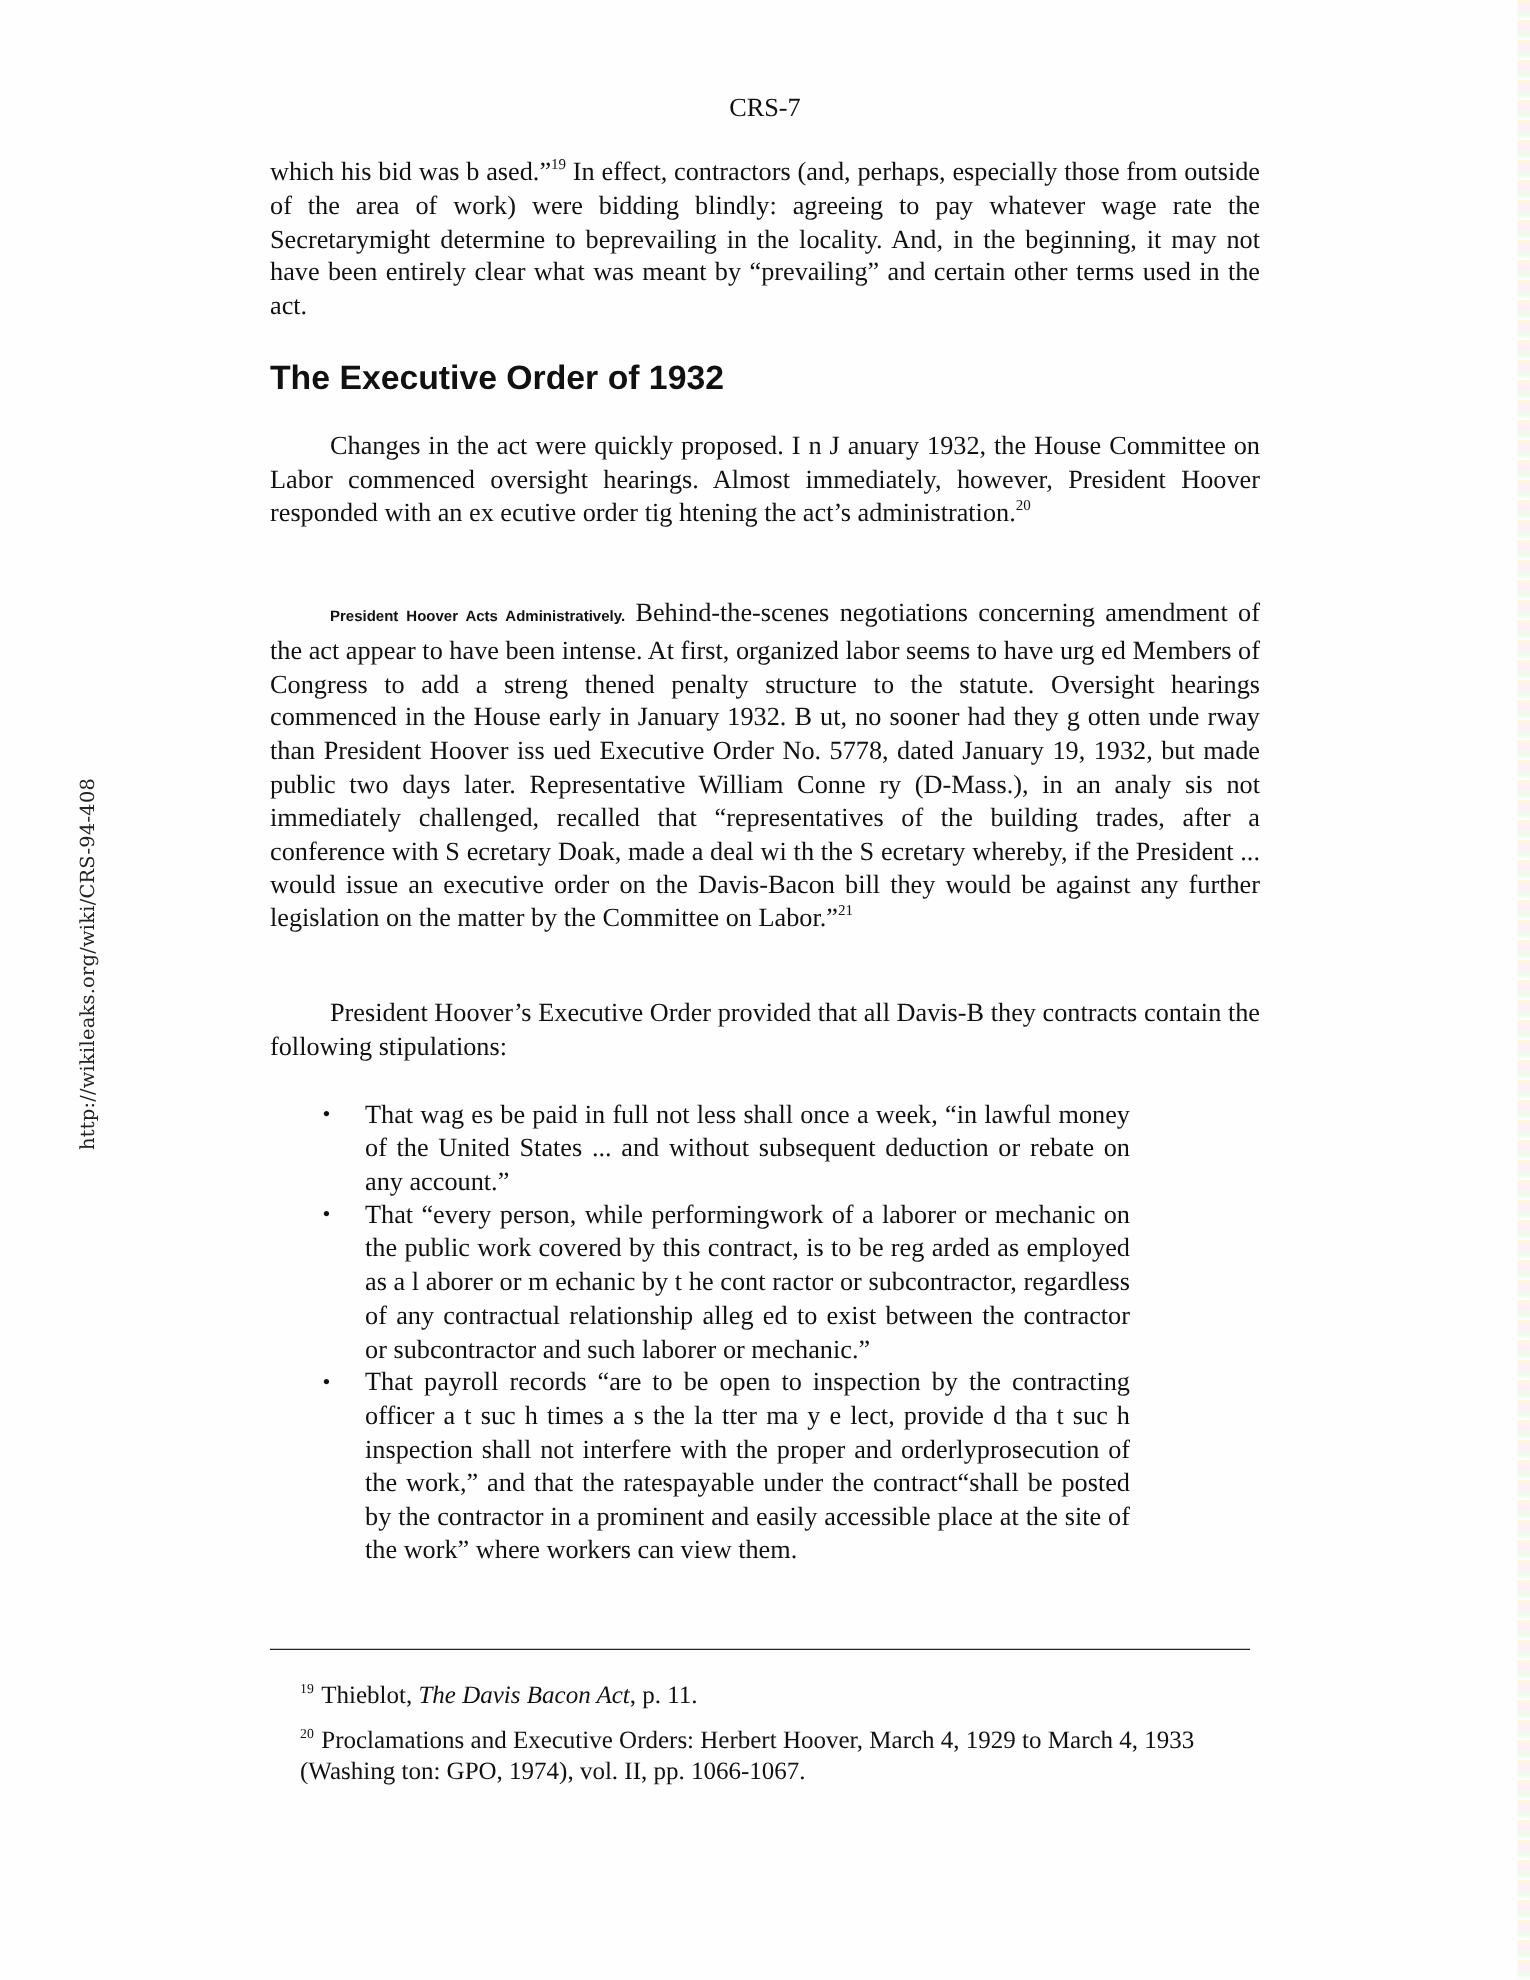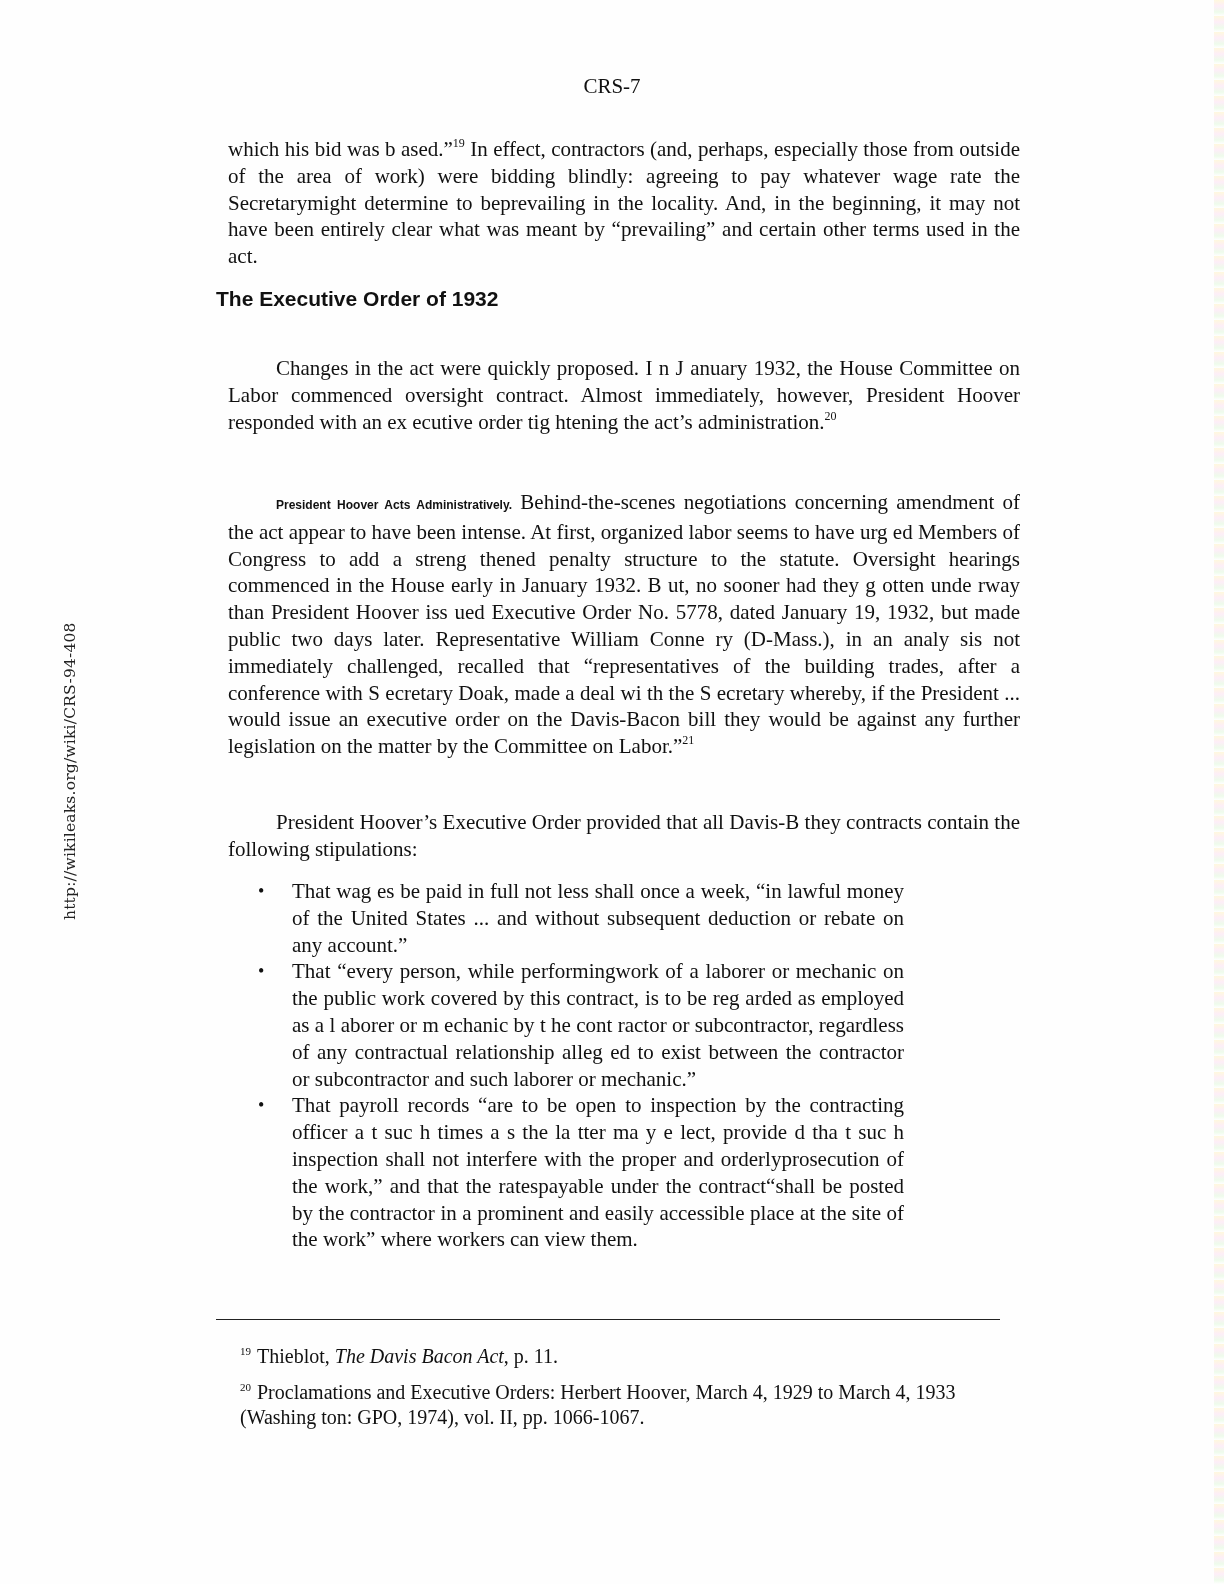--- a/index.html
+++ b/index.html
@@ -14,25 +14,25 @@
     }
     .side-url {
       position: absolute; left: 61px; top: 920px; transform-origin: 0 0; transform: rotate(-90deg);
       font-family: "DejaVu Serif", serif; font-size: 15.5px; color: #222; white-space: nowrap; letter-spacing: 0.2px;
     }
     .page-num {
       position: absolute; top: 74px; left: 0; width: 1224px; text-align: center;
       font-size: 21px;
     }
     .content { position: absolute; left: 216px; width: 792px; top: 124px; }
-    p.body { margin: 12px; font-size: 21px; line-height: 26.8px; text-align: justify; }
+    p.body { margin: 0; font-size: 21px; line-height: 26.8px; text-align: justify; }
     p.indent { text-indent: 48px; }
     sup { font-size: 12px; vertical-align: 9px; line-height: 0; }
     h2.section {
-      font-family: "Liberation Sans", "DejaVu Sans", sans-serif; font-weight: bold; font-size: 21px;
+      font-family: "Liberation Sans", "DejaVu Sans", sans-serif; font-weight: bold; font-size: 27px;
       margin: 0; position: absolute; top: 163px; left: 0;
     }
     .runin { font-family: "Liberation Sans", "DejaVu Sans", sans-serif; font-weight: bold; font-size: 12px; }
     .p1 { position: absolute; top: 0; left: 0; width: 792px; }
     .p2 { position: absolute; top: 219px; left: 0; width: 792px; }
     .p3 { position: absolute; top: 353px; left: 0; width: 792px; }
     .p4 { position: absolute; top: 673px; left: 0; width: 792px; }
     ul.stips { position: absolute; top: 754px; left: 48px; width: 640px; margin: 0; padding: 0; list-style: none; }
     ul.stips li { position: relative; padding-left: 28px; font-size: 21px; line-height: 26.8px; text-align: justify; }
     ul.stips li .bullet { position: absolute; left: -6px; top: 0; font-size: 18px; }
@@ -50,21 +50,21 @@
 <div class="side-url">http://wikileaks.org/wiki/CRS-94-408</div>
 
 <div class="page-num">CRS-7</div>
 
 <div class="content">
 
   <p class="body p1"><span>which his bid was b ased.”</span><sup>19</sup><span>  In effect, contractors (and, perhaps, especially those from outside of the area of work) were bidding blindly:  agreeing to pay whatever wage rate the Secretarymight determine to beprevailing in the locality.  And, in the beginning, it may not have been entirely clear what was meant by “prevailing” and certain other terms used in the act.</span></p>
 
   <h2 class="section">The Executive Order of 1932</h2>
 
-  <p class="body indent p2"><span>Changes in the act    were quickly  proposed.  I  n J anuary 1932, the House Committee on Labor commenced oversight contract.  Almost immediately, however, President Hoover responded with      an ex    ecutive order tig    htening the act’s administration.</span><sup>20</sup></p>
+  <p class="body indent p2"><span>Changes in the act    were quickly  proposed.  I  n J anuary 1932, the House Committee on Labor commenced oversight hearings.  Almost immediately, however, President Hoover responded with      an ex    ecutive order tig    htening the act’s administration.</span><sup>20</sup></p>
 
   <p class="body indent p3"><span class="runin">President Hoover Acts Administratively.</span><span> Behind-the-scenes negotiations concerning amendment of the act appear to have been intense.  At first, organized labor seems to have urg  ed Members of  Congress to add a streng  thened penalty structure to the statute.  Oversight hearings commenced in the House early in January 1932.  B ut, no sooner had they   g otten unde rway than President Hoover iss  ued Executive Order No. 5778, dated January 19, 1932, but made public two days later. Representative William Conne   ry (D-Mass.), in an analy      sis not immediately challenged, recalled that “representatives of the building trades, after a conference with S ecretary Doak, made a deal wi th the S ecretary whereby, if the President ... would issue an executive order on the Davis-Bacon bill they would be against any further legislation on the matter by the Committee on Labor.”</span><sup>21</sup></p>
 
   <p class="body indent p4"><span>President Hoover’s Executive Order provided that all Davis-B they contracts contain the following stipulations:</span></p>
 
   <ul class="stips">
     <li><span class="bullet">•</span><span>That wag es be  paid in full not less shall once a week, “in lawful money of the United States ... and without subsequent deduction or rebate on any account.”</span></li>
     <li><span class="bullet">•</span><span>That “every person, while performingwork of a laborer or mechanic on the public work covered by  this  contract, is to be reg arded as employed as a l      aborer or m    echanic by   t  he cont  ractor or subcontractor, regardless of any contractual relationship alleg ed to exist between the contractor or  subcontractor and such laborer or mechanic.”</span></li>
     <li><span class="bullet">•</span><span>That payroll records “are to be open to inspection by the contracting officer a t suc h times  a s the  la tter ma y e lect, provide d tha t suc h inspection shall not interfere with the proper and orderlyprosecution of the work,” and that the ratespayable under the contract“shall be posted by the contractor in a prominent and easily accessible place at the site of the work” where workers can view them.</span></li>
   </ul>

